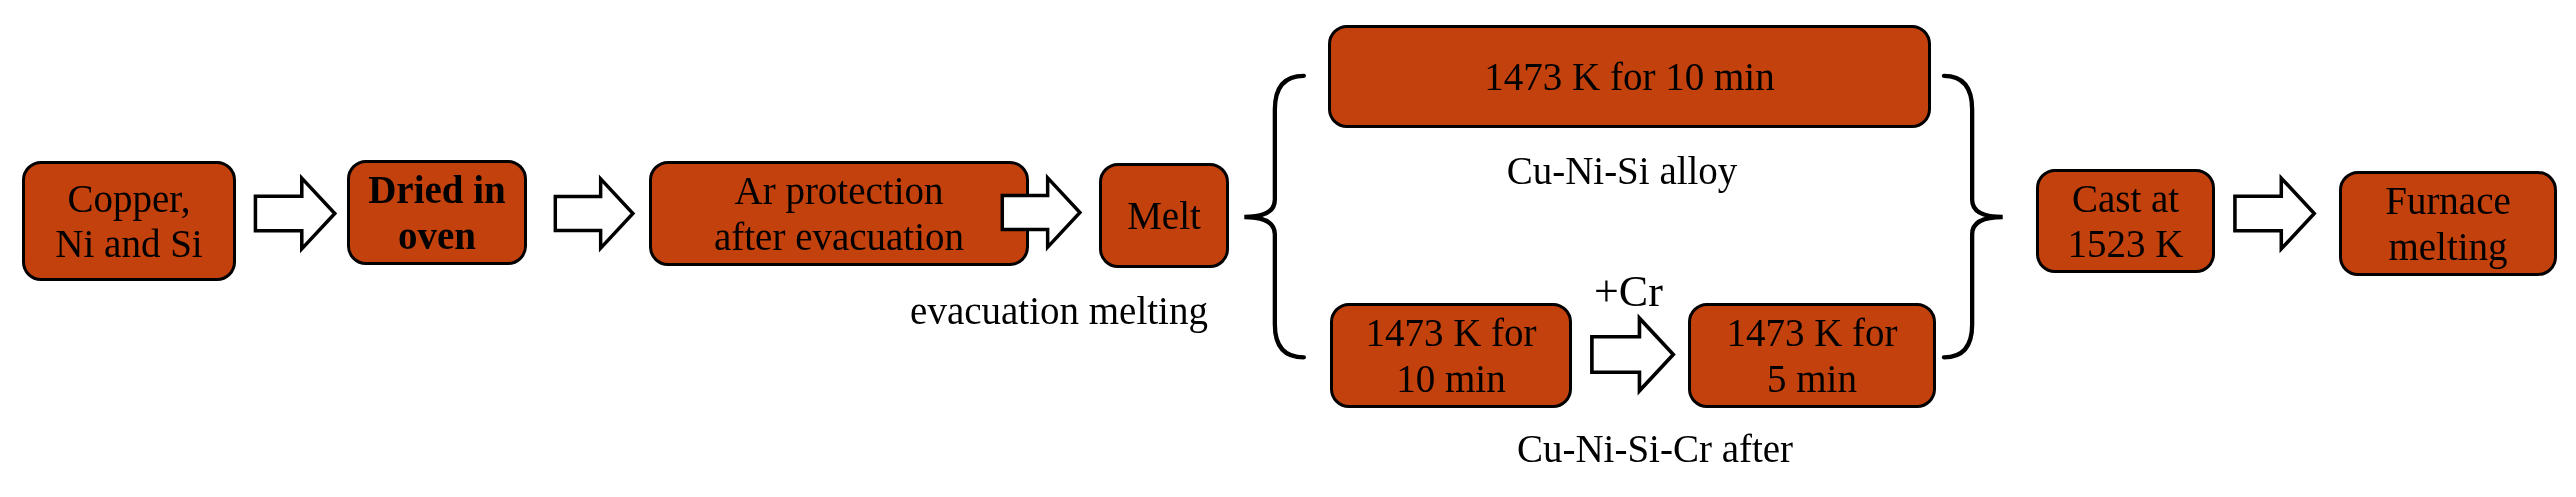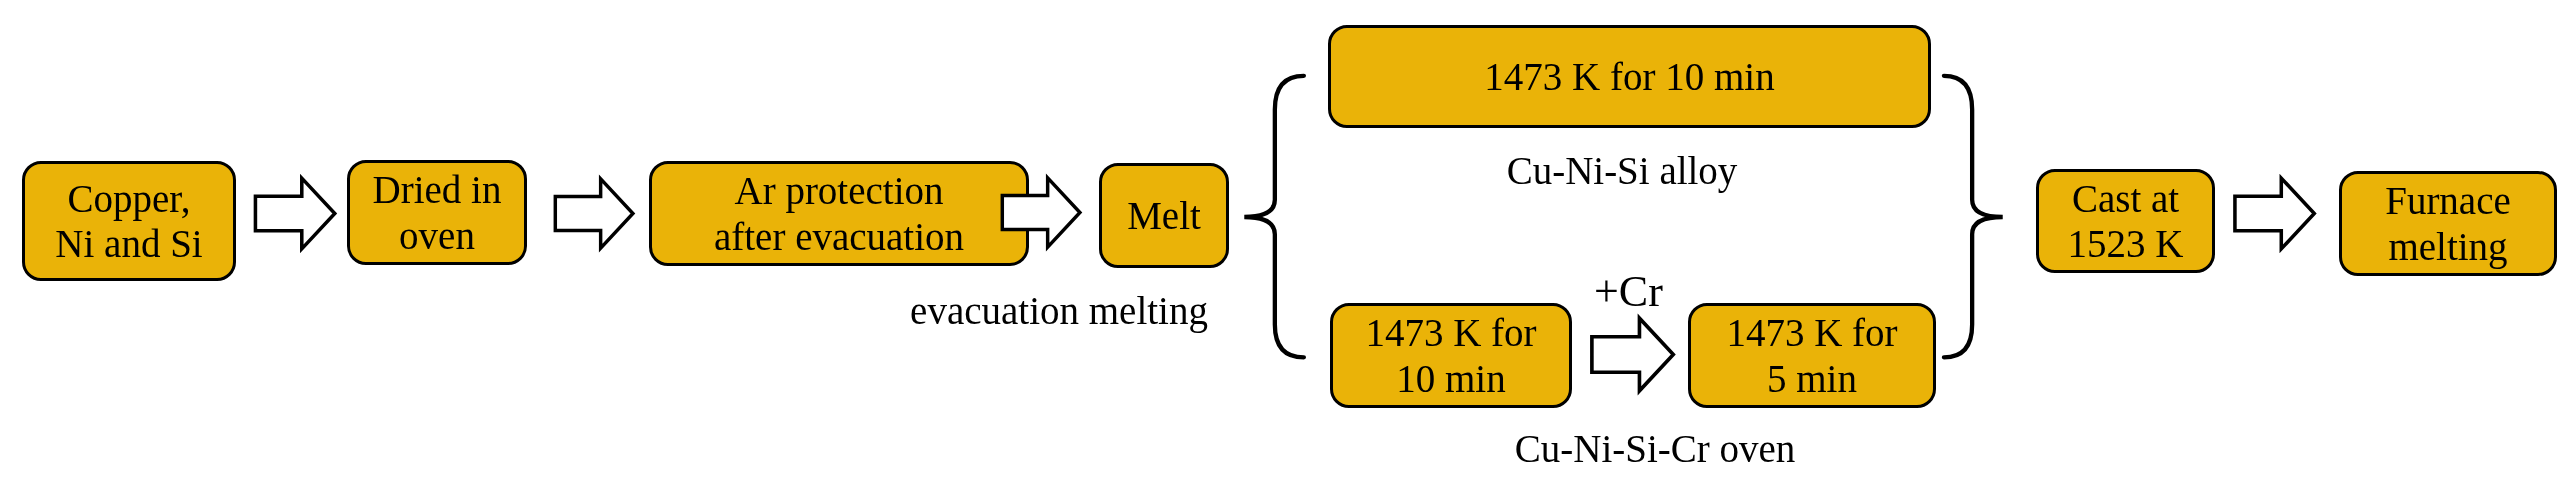--- a/index.html
+++ b/index.html
@@ -14,21 +14,21 @@
     background: #ffffff;
     font-family: "Liberation Serif", "DejaVu Serif", serif;
     color: #000000;
     overflow: hidden;
   }
   .pbox {
     position: absolute;
     box-sizing: border-box;
     border: 3.1px solid #000000;
     border-radius: 19px;
-    background: #eab308;
+    background: #c2410c;
     display: flex;
     align-items: center;
     justify-content: center;
     text-align: center;
   }
   .pbox .txt {
     white-space: pre-line;
     font-size: 39px;
     line-height: 1.16;
     color: #000000;
@@ -50,21 +50,21 @@
 
   <div class="pbox" style="left:22px; top:161px; width:214px; height:120px;">
     <span class="txt">Copper,
 Ni and Si</span>
   </div>
 
   <svg class="shape" style="left:253px; top:175px;" width="85" height="77" viewBox="0 0 108 98">
     <polygon points="3,27 62,27 62,4 104,49 62,94 62,71 3,71" fill="#ffffff" stroke="#000000" stroke-width="4.5" stroke-linejoin="miter"></polygon>
   </svg>
 
-  <div class="pbox" style="left:347px; top:160px; width:180px; height:105px;">
+  <div class="pbox" style="left:347px; top:160px; width:180px; height:105px;font-weight:bold;">
     <span class="txt">Dried in
 oven</span>
   </div>
 
   <svg class="shape" style="left:553px; top:175px;" width="83" height="77" viewBox="0 0 108 98">
     <polygon points="3,27 62,27 62,4 104,49 62,94 62,71 3,71" fill="#ffffff" stroke="#000000" stroke-width="4.5" stroke-linejoin="miter"></polygon>
   </svg>
 
   <div class="pbox" style="left:649px; top:161px; width:380px; height:105px;">
     <span class="txt">Ar protection
@@ -100,21 +100,21 @@
 
   <svg class="shape" style="left:1584px; top:315px;" width="98" height="79" viewBox="0 0 108 98">
     <polygon points="3,27 62,27 62,4 104,49 62,94 62,71 3,71" fill="#ffffff" stroke="#000000" stroke-width="4.5" stroke-linejoin="miter"></polygon>
   </svg>
 
   <div class="pbox" style="left:1688px; top:303px; width:248px; height:105px;">
     <span class="txt">1473 K for
 5 min</span>
   </div>
 
-  <div class="lbl centered" style="left:1655px; top:429px;">Cu-Ni-Si-Cr oven</div>
+  <div class="lbl centered" style="left:1655px; top:429px;">Cu-Ni-Si-Cr after</div>
 
   <svg class="shape" style="left:1940px; top:73px;" width="69" height="288" viewBox="0 0 88 366">
     <path d="M 5 3 Q 41 3 41 46 L 41 161 Q 41 183 80 183 Q 41 183 41 205 L 41 320 Q 41 362 5 362" fill="none" stroke="#000000" stroke-width="5.5" stroke-linecap="round"></path>
   </svg>
 
   <div class="pbox" style="left:2036px; top:169px; width:179px; height:104px;">
     <span class="txt">Cast at
 1523 K</span>
   </div>
 

